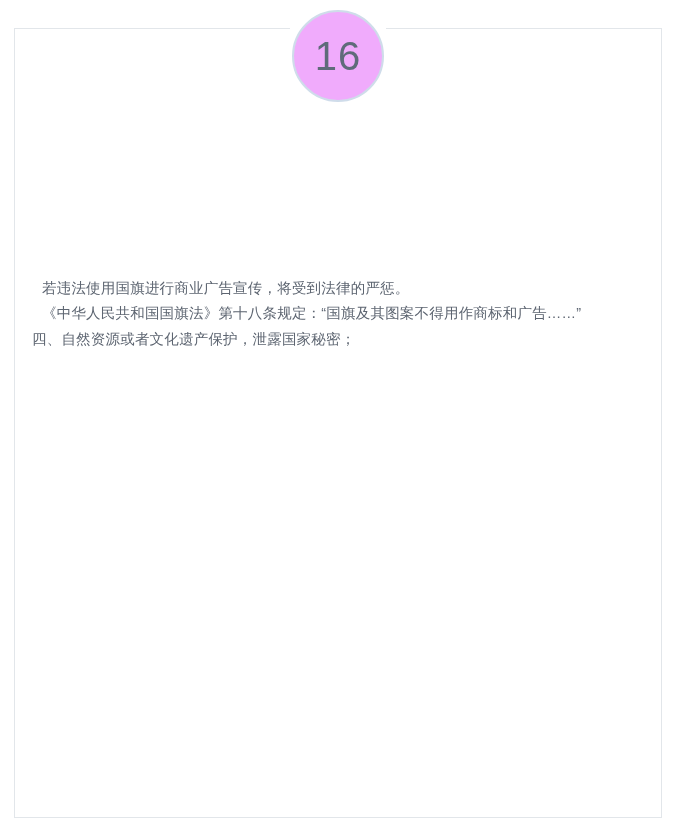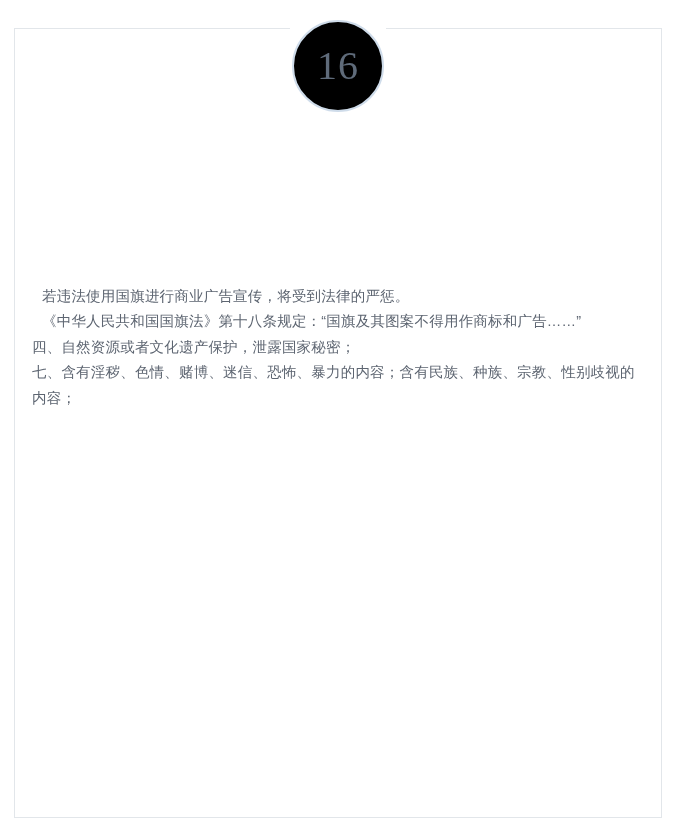--- a/index.html
+++ b/index.html
@@ -28,33 +28,32 @@
     width: 648px;
     height: 790px;
     border: 1px solid #e2e6ea;
     box-sizing: border-box;
     background: #ffffff;
   }
   
   .badge {
     position: absolute;
     left: 50%;
-    top: 20px;
+    top: 10px;
     transform: translateX(-50%);
     width: 92px;
     height: 92px;
     border-radius: 50%;
-    background: #000000;
+    background: #f0abfc;
     border: 2px solid #cfdcea;
     box-sizing: border-box;
     display: flex;
     align-items: center;
     justify-content: center;
     z-index: 5;
-    font-family: Liberation Serif, serif;
   }
   .badge-number {
     font-size: 40px;
     color: #5f6b7a;
     font-weight: 400;
     line-height: 1;
     letter-spacing: 1px;
   }
   
   .badge-mask {
@@ -63,21 +62,21 @@
     top: 24px;
     transform: translateX(-50%);
     width: 96px;
     height: 10px;
     background: #ffffff;
     z-index: 4;
   }
   .content {
     position: absolute;
     left: 0;
-    top: 16px;
+    top: 8px;
     width: 100%;
     padding: 268px 30px 0 30px;
     box-sizing: border-box;
   }
   p.line {
     margin: 0 0 0 0;
     font-size: 14.5px;
     line-height: 1.75;
     color: #5d6571;
     letter-spacing: 0.2px;
@@ -116,16 +115,15 @@
   </div>
 
   <div class="content">
 
     <p class="line intro">若违法使用国旗进行商业广告宣传，将受到法律的严惩。</p>
 
     <p class="line law-ref">《中华人民共和国国旗法》第十八条规定：“国旗及其图案不得用作商标和广告……”</p>
 
 
     <p class="line item">四、自然资源或者文化遗产保护，泄露国家秘密；</p>
-    <p class="line item">七、含有淫秽、色情、赌博、迷信、恐怖、暴力的内容；含有民族、种族、宗教、性别歧视的内容；</p>
 
   </div>
 </div>
 
 </body></html>

